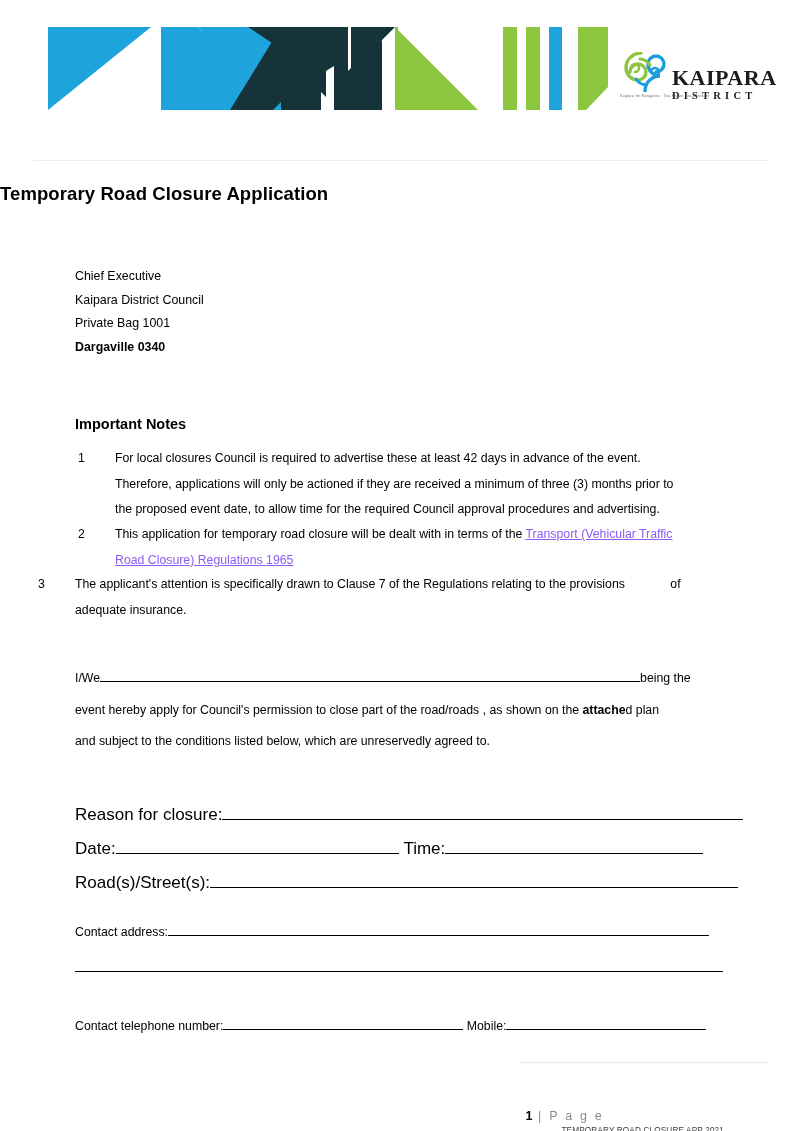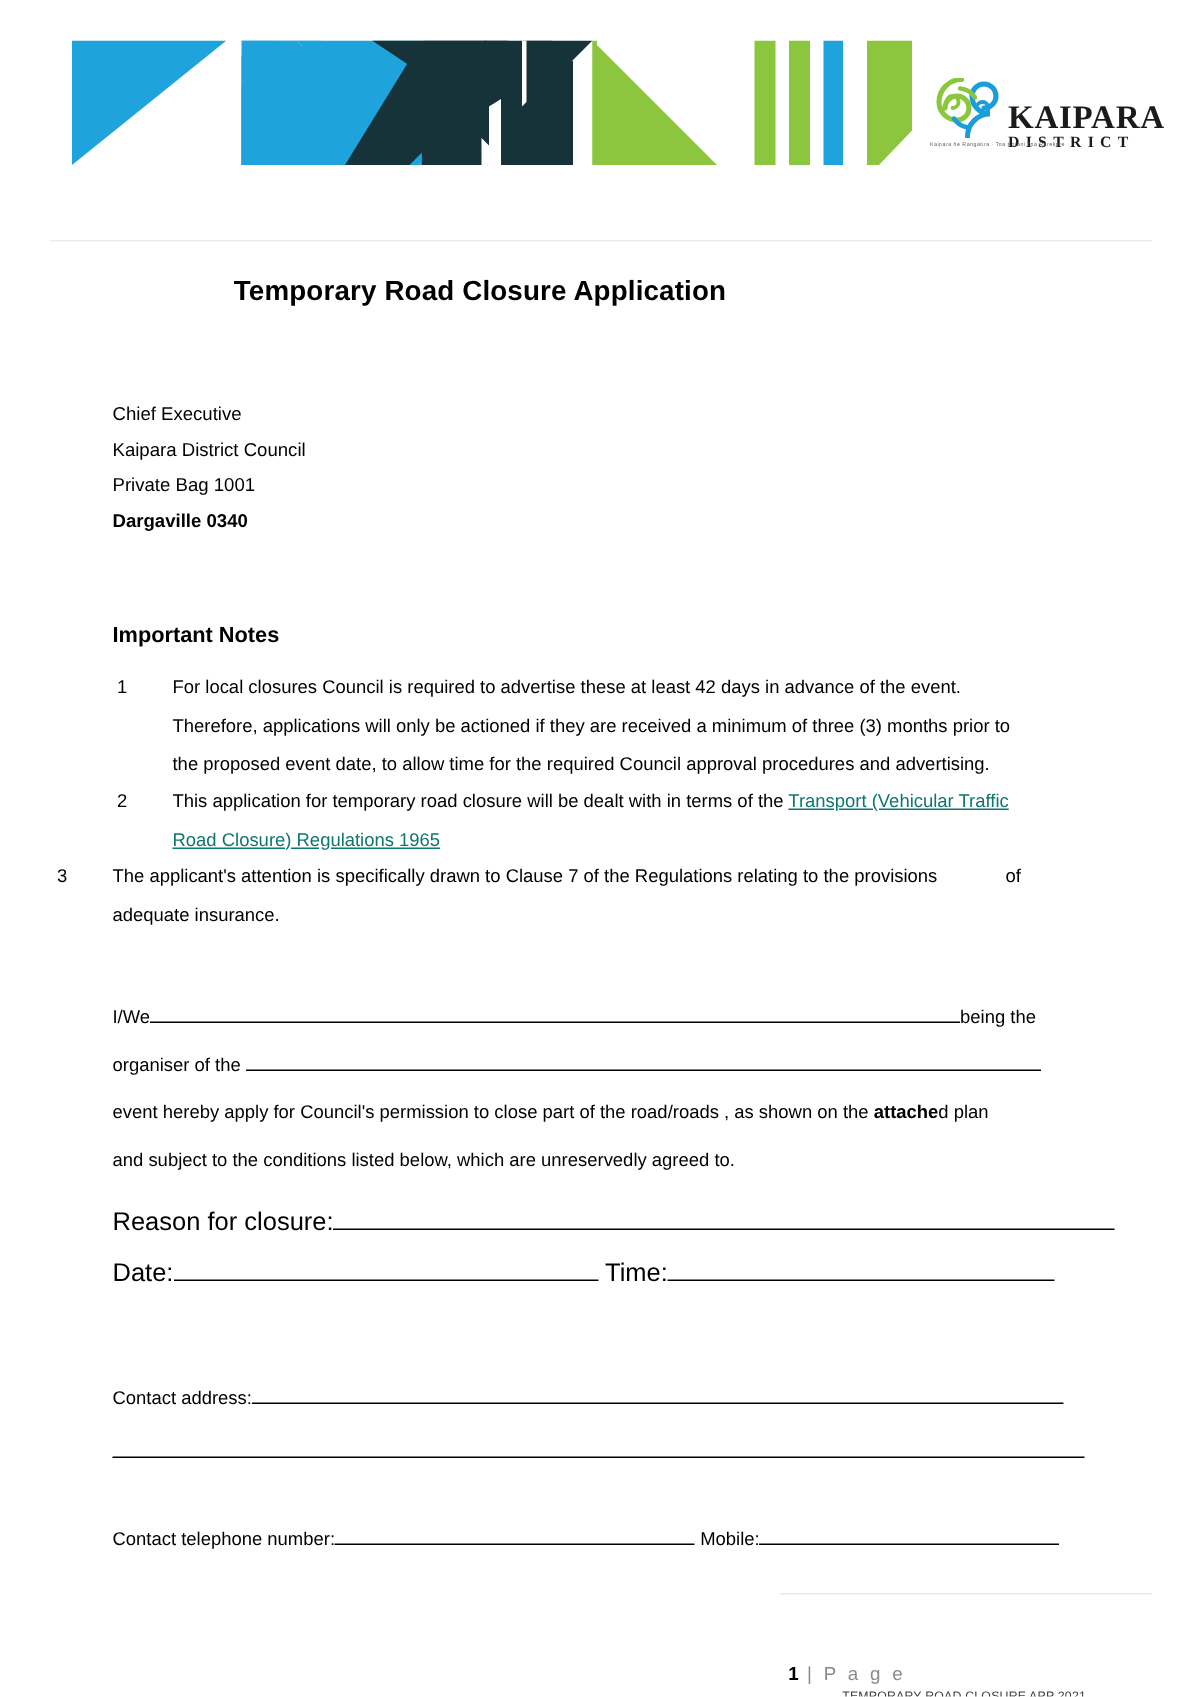--- a/index.html
+++ b/index.html
@@ -97,21 +97,21 @@
     height: 1px;
     background: #ececec;
   }
 
   
   .doc-title {
     position: absolute;
     left: 0;
     top: 183px;
     width: 640px;
-    text-align: center;
+    text-align: left;
     font-size: 18.5px;
     font-weight: bold;
     letter-spacing: 0.1px;
   }
 
   
   .address {
     position: absolute;
     left: 75px;
     top: 265px;
@@ -155,21 +155,21 @@
 
   #note-2 { left: 78px; top: 522px; width: 648px; }
   #note-2 .num { left: 0; }
   #note-2 .body { margin-left: 37px; }
 
   #note-3 { left: 38px; top: 572px; width: 688px; }
   #note-3 .num { left: 0; }
   #note-3 .body { margin-left: 37px; }
 
   .weblink {
-    color: #0f766e;
+    color: #8b5cf6;
     text-decoration: underline;
   }
 
   
   .body-block {
     position: absolute;
     left: 75px;
     top: 663px;
     width: 648px;
     font-size: 12.3px;
@@ -356,37 +356,37 @@
       <span style="display:inline-block;width:42px"></span><span>of</span><br>
       <span>adequate insurance.</span>
     </span>
   </div>
 
   <div class="body-block">
     <div class="row">
       <span>I/We</span><span class="rule-inline" style="width:540px"></span><span>being the</span>
     </div>
     <div class="row">
-      <span>organiser  of  the</span>&nbsp;<span class="rule-inline" style="width:530px"></span>
-    </div>
-    <div class="row">
       <span>event hereby apply for Council's permission to close part of the road/roads , as shown on the </span><b>attache</b><span>d plan</span>
     </div>
     <div class="row">
       <span>and subject to the conditions listed below, which are unreservedly agreed to.</span>
     </div>
   </div>
 
   <div class="fields">
     <div class="field-row">
       <span class="field-label">Reason for closure:</span><span class="rule-inline" style="width:521px"></span>
     </div>
     <div class="field-row">
       <span class="field-label">Date:</span><span class="rule-inline" style="width:283px"></span>
       <span class="field-label">Time:</span><span class="rule-inline" style="width:258px"></span>
+    </div>
+    <div class="field-row">
+      <span class="field-label">Road(s)/Street(s):</span><span class="rule-inline" style="width:528px"></span>
     </div>
   </div>
 
   <div class="contact-block">
     <div class="contact-row">
       <span class="field-label">Contact address:</span><span class="rule-inline" style="width:541px"></span>
     </div>
     <div class="contact-row" style="padding-top:12px">
       <span class="full-rule"></span>
     </div>

